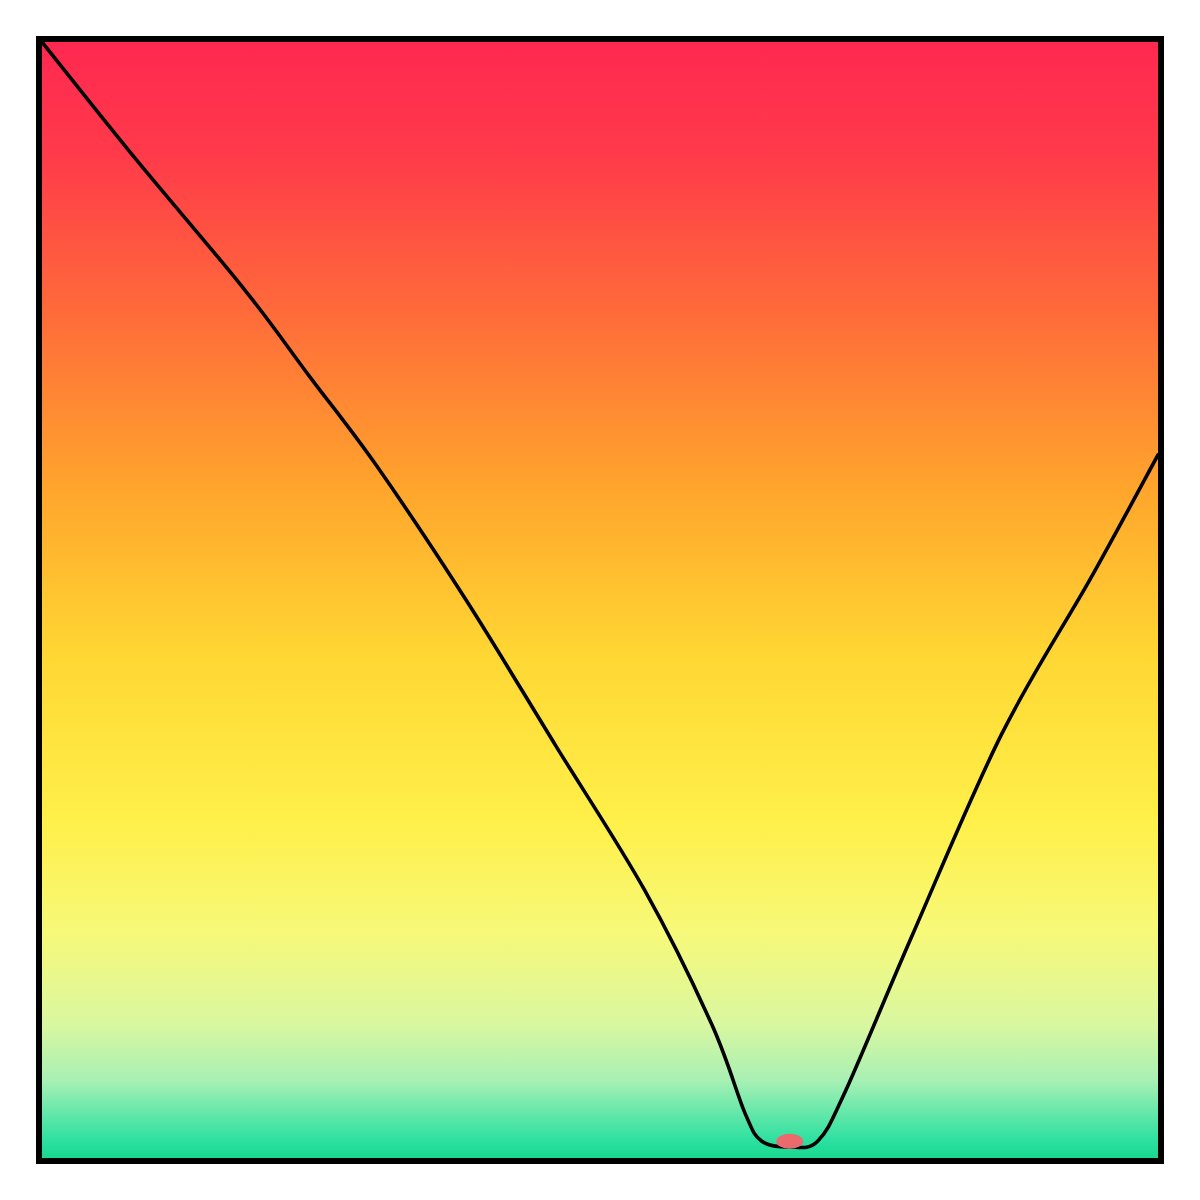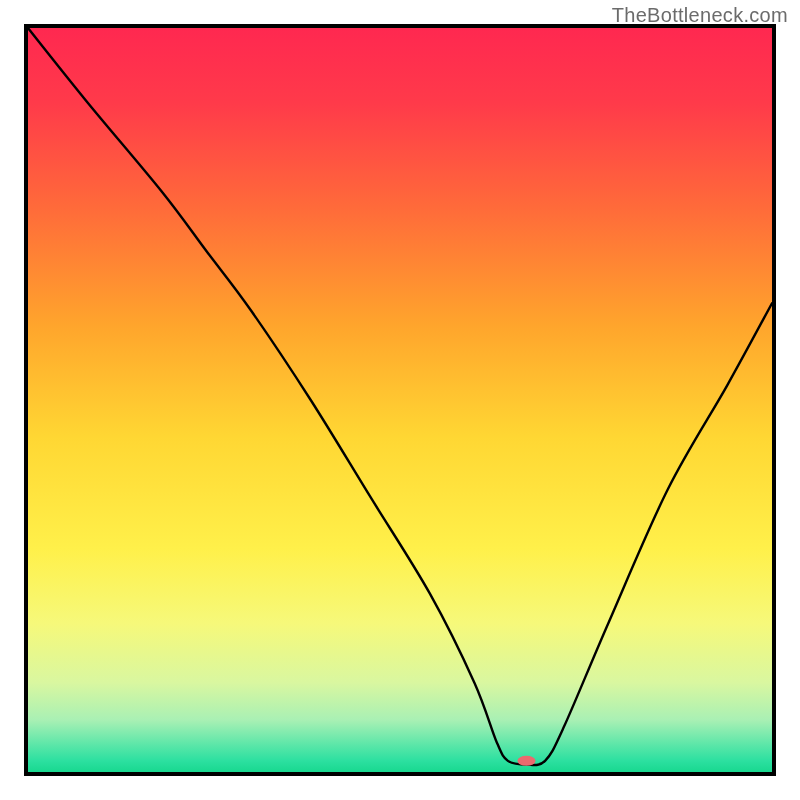--- a/index.html
+++ b/index.html
@@ -38,21 +38,20 @@
     display: block;
     width: 100%;
     height: 100%;
   }
 </style>
 </head>
 <body>
 
 <div class="container">
 
-  <div class="watermark">TheBottleneck.com</div>
 
   <div class="frame">
     <svg viewBox="0 0 744 744" preserveAspectRatio="none">
       <defs>
         <linearGradient id="bg-grad" x1="0" y1="0" x2="0" y2="1">
         <stop offset="0%" stop-color="#ff2850"></stop>
             <stop offset="10%" stop-color="#ff3a4a"></stop>
             <stop offset="24%" stop-color="#ff6a3a"></stop>
             <stop offset="40%" stop-color="#ffa52c"></stop>
             <stop offset="55.00000000000001%" stop-color="#ffd733"></stop>

